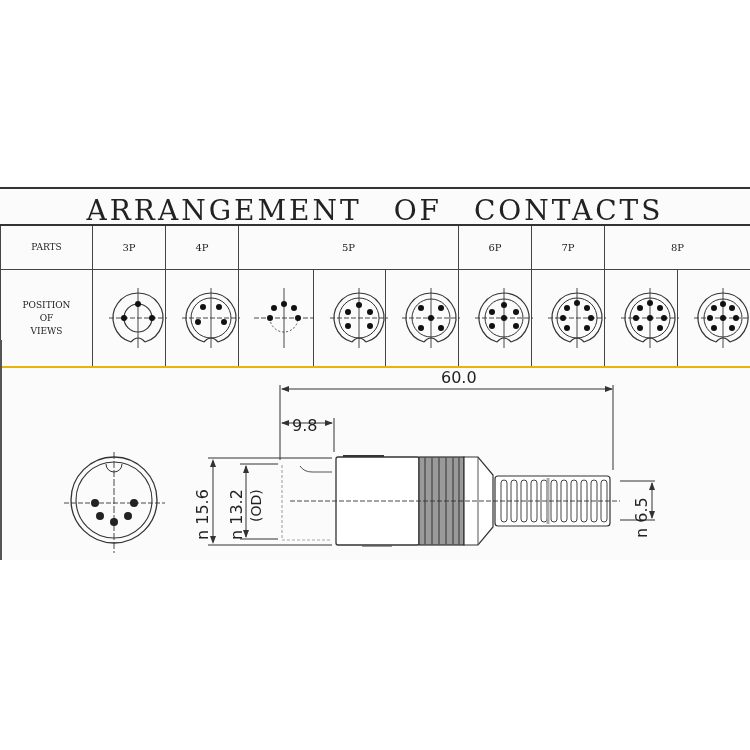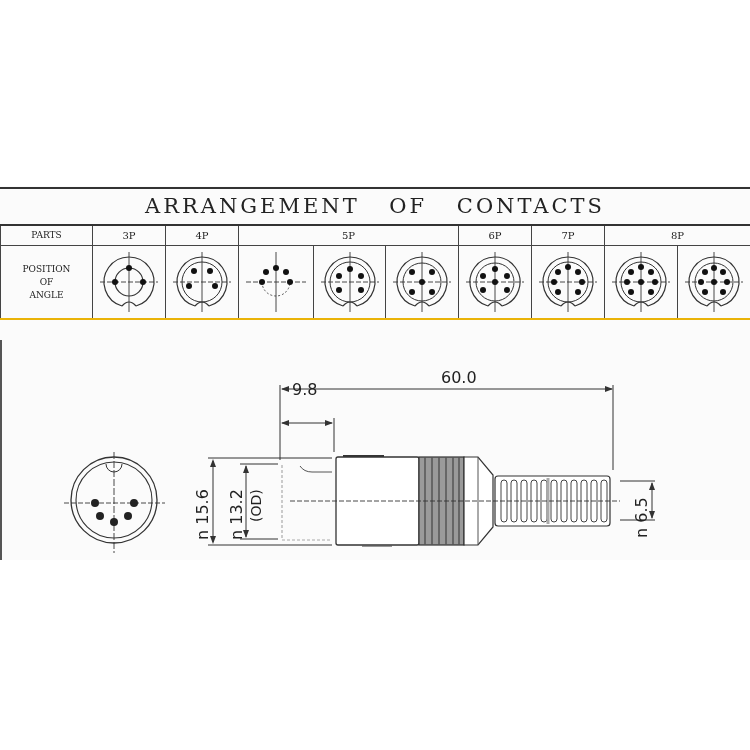--- a/index.html
+++ b/index.html
@@ -1,22 +1,22 @@
 <!DOCTYPE html>
 <html><head>
 <meta charset="utf-8">
 <style>
   html, body { margin: 0; padding: 0; background: #ffffff; }
   body { width: 750px; height: 750px; position: relative; overflow: hidden; font-family: "DejaVu Serif", serif; color: #222; }
   .sheet { position: absolute; left: 0; top: 186px; width: 750px; height: 374px; background: #fbfbfb; }
   .top-rule { position: absolute; left: 0; top: 187px; width: 750px; height: 2px; background: #333; }
-  .title { position: absolute; left: 0; top: 194px; width: 750px; text-align: center; font-size: 21px; letter-spacing: 3px; font-family: "DejaVu Serif", serif; color: #222; }
+  .title { position: absolute; left: 0; top: 194px; width: 750px; text-align: center; font-size: 28px; letter-spacing: 3px; font-family: "DejaVu Serif", serif; color: #222; }
   .title span { margin: 0 10px; }
   table.contacts { position: absolute; left: 0; top: 224px; width: 750px; border-collapse: collapse; table-layout: fixed; }
-  table.contacts td { border: 1px solid #444; text-align: center; font-size: 10px; font-family: "DejaVu Serif", serif; padding: 0; color: #222; }
+  table.contacts td { border: 1px solid #444; text-align: center; font-size: 10px; font-family: "DejaVu Serif", serif; padding: 12px; color: #222; }
   table.contacts tr.parts td, table.contacts tr.angle td { height: 19px; }
   table.contacts tr.views td { height: 72px; }
   table.contacts td.hdr { font-size: 9px; line-height: 13px; }
   table.contacts tr:first-child td { border-top: 2px solid #333; }
   table.contacts tr:last-child td { border-bottom: 2px solid #eab308; }
   .view svg { display: block; margin: 0 auto; }
   .drawing { position: absolute; left: 0; top: 340px; width: 750px; height: 220px; }
   .left-edge { position: absolute; left: 0; top: 340px; width: 2px; height: 220px; background: #555; }
   .dim { position: absolute; font-family: "DejaVu Sans", sans-serif; font-size: 16px; color: #222; }
   .dim.v { transform: rotate(-90deg); transform-origin: left top; }
@@ -53,21 +53,21 @@
     <td>4P</td>
     <td colspan="3">5P</td>
     <td>6P</td>
     <td>7P</td>
     <td colspan="2">8P</td>
   </tr>
   <tr class="views">
     <td class="hdr">
       <div>POSITION</div>
       <div>OF</div>
-      <div>ANGLE</div>
+      <div>VIEWS</div>
     </td>
 
     <td class="view">
       <svg width="66" height="64" viewBox="-33 -32 66 64">
         <path d="M -7 24 A 25 25 0 1 1 7 24" fill="none" stroke="#333" stroke-width="1.2"></path>
         <path d="M -7 24 Q 0 16 7 24" fill="none" stroke="#333" stroke-width="1.2"></path>
         <circle cx="0" cy="0" r="14" fill="none" stroke="#333" stroke-width="1.2"></circle>
         <line x1="-29" y1="0" x2="29" y2="0" stroke="#333" stroke-width="0.9" stroke-dasharray="5,2"></line>
         <line x1="0" y1="-30" x2="0" y2="30" stroke="#333" stroke-width="0.9"></line>
         <circle cx="0" cy="-14" r="3" fill="#111"></circle>
@@ -299,17 +299,17 @@
   <g>
     <line x1="620" y1="481" x2="655" y2="481" stroke="#333" stroke-width="1"></line>
     <line x1="620" y1="520" x2="655" y2="520" stroke="#333" stroke-width="1"></line>
     <line x1="652" y1="483" x2="652" y2="518" stroke="#333" stroke-width="1"></line>
     <polygon points="652,482 649,490 655,490" fill="#333"></polygon>
     <polygon points="652,519 649,511 655,511" fill="#333"></polygon>
   </g>
 </svg>
 
 <div class="dim" style="left:424px; top:368px;margin-left:17px;">60.0</div>
-<div class="dim" style="left:292px; top:380px;">9.8</div>
+<div class="dim" style="left:292px; top:416px;">9.8</div>
 <div class="dim v" style="left:193px; top:540px;"><span>n</span> <span>15.6</span></div>
 <div class="dim v" style="left:227px; top:540px;"><span>n</span> <span>13.2</span></div>
 <div class="dim v" style="left:248px; top:522px; font-size:14px;">(OD)</div>
 <div class="dim v" style="left:632px; top:538px;"><span>n</span> <span>6.5</span></div>
 
 </body></html>

